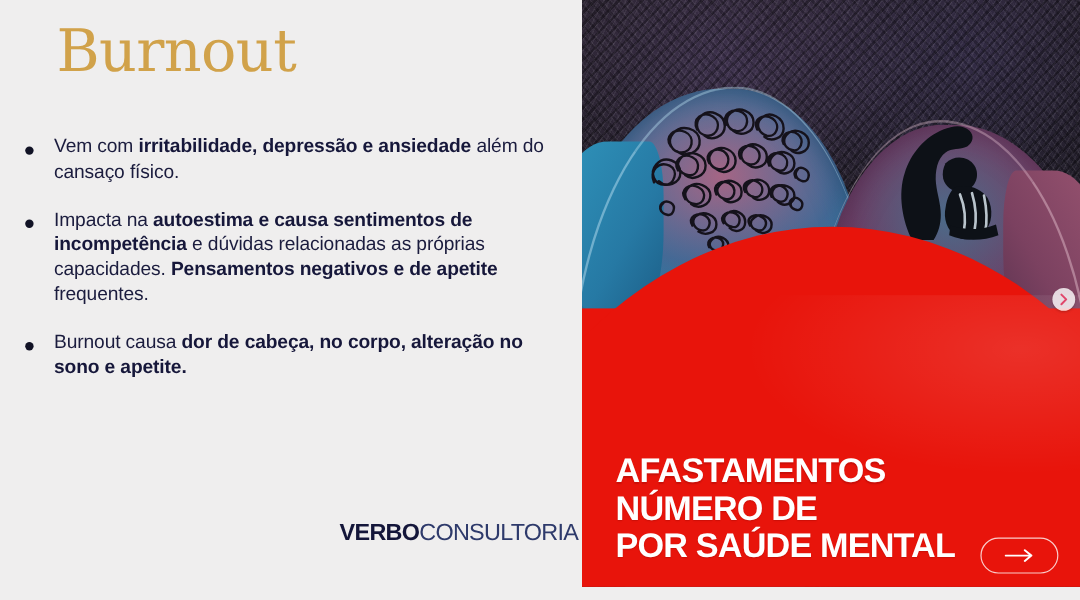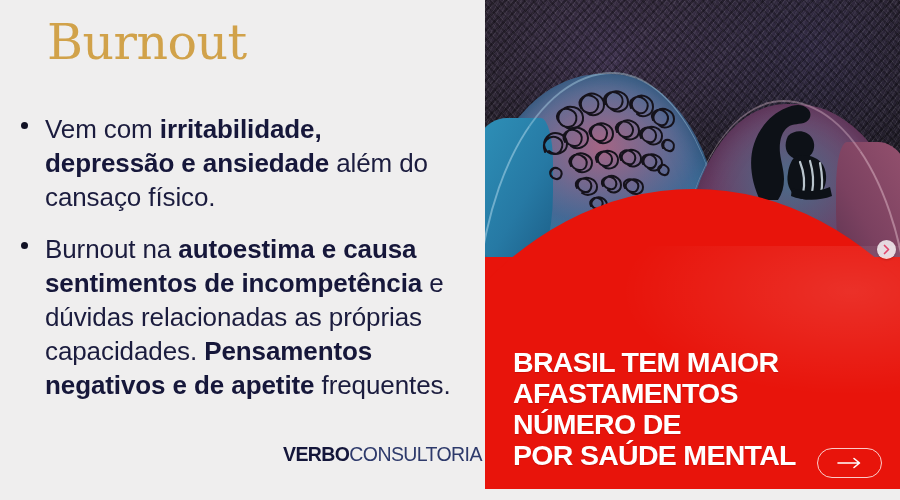--- a/index.html
+++ b/index.html
@@ -58,36 +58,36 @@
     width: 7px;
     height: 7px;
     border-radius: 50%;
     background: #111225;
     margin-top: 9px;
     margin-right: 17px;
     margin-left: 7px;
   }
   .bullet-text {
     flex: 1 1 auto;
-    font-size: 26px;
+    font-size: 16px;
     line-height: 1.30;
     color: #1b1c3e;
     font-weight: 400;
     letter-spacing: -0.1px;
   }
   .bullet-text b {
     font-weight: 700;
     color: #16173a;
   }
 
   
   #logo-block {
     position: absolute;
     left: 283px;
-    top: 444px;
+    top: 434px;
     text-align: left;
     width: 180px;
   }
   #logo-wordmark {
     font-size: 19.5px;
     line-height: 20px;
     letter-spacing: -0.6px;
     white-space: nowrap;
   }
   #logo-wordmark .w-bold {
@@ -347,21 +347,25 @@
 
     <div id="slide-title">Burnout</div>
 
     <div id="bullet-list">
       <div class="bullet-row">
         <span class="bullet-dot"></span>
         <div class="bullet-text"><span>Vem com </span><b>irritabilidade, depressão e ansiedade</b><span> além do cansaço físico.</span></div>
       </div>
       <div class="bullet-row">
         <span class="bullet-dot"></span>
-        <div class="bullet-text"><span>Burnout na </span><b>autoestima e causa sentimentos de incompetência</b><span> e dúvidas relacionadas as próprias capacidades. </span><b>Pensamentos negativos e de apetite</b><span> frequentes.</span></div>
+        <div class="bullet-text"><span>Impacta na </span><b>autoestima e causa sentimentos de incompetência</b><span> e dúvidas relacionadas as próprias capacidades. </span><b>Pensamentos negativos e de apetite</b><span> frequentes.</span></div>
+      </div>
+      <div class="bullet-row">
+        <span class="bullet-dot"></span>
+        <div class="bullet-text"><span>Burnout causa </span><b>dor de cabeça, no corpo, alteração no sono e apetite.</b></div>
       </div>
     </div>
 
     <div id="logo-block">
       <div id="logo-wordmark">
         <span class="w-bold">VERBO</span><span class="w-light">CONSULTORIA</span>
       </div>
     </div>
   </div>
 
@@ -420,21 +424,20 @@
         <path d="M76 67c2 10 3 21 1 30"></path>
       </g>
       <path d="M48 92c12 4 26 4 38-1l2 9c-13 5-29 5-41 0z" fill="#0d1117"></path>
     </svg>
 
     <div id="red-fill"></div>
     <div id="red-shape"></div>
     <div id="red-sheen"></div>
 
     <div id="headline">
-      <span class="hl">BRASIL TEM MAIOR</span>
       <span class="hl">AFASTAMENTOS</span>
       <span class="hl">NÚMERO DE</span>
       <span class="hl">POR SAÚDE MENTAL</span>
     </div>
 
     <div id="cta-pill">
       <svg width="26" height="12" viewBox="0 0 26 12">
         <path d="M1 6h21M17 1.5L22.5 6 17 10.5" fill="none" stroke="#ffffff" stroke-width="1.6" stroke-linecap="round" stroke-linejoin="round"></path>
       </svg>
     </div>

